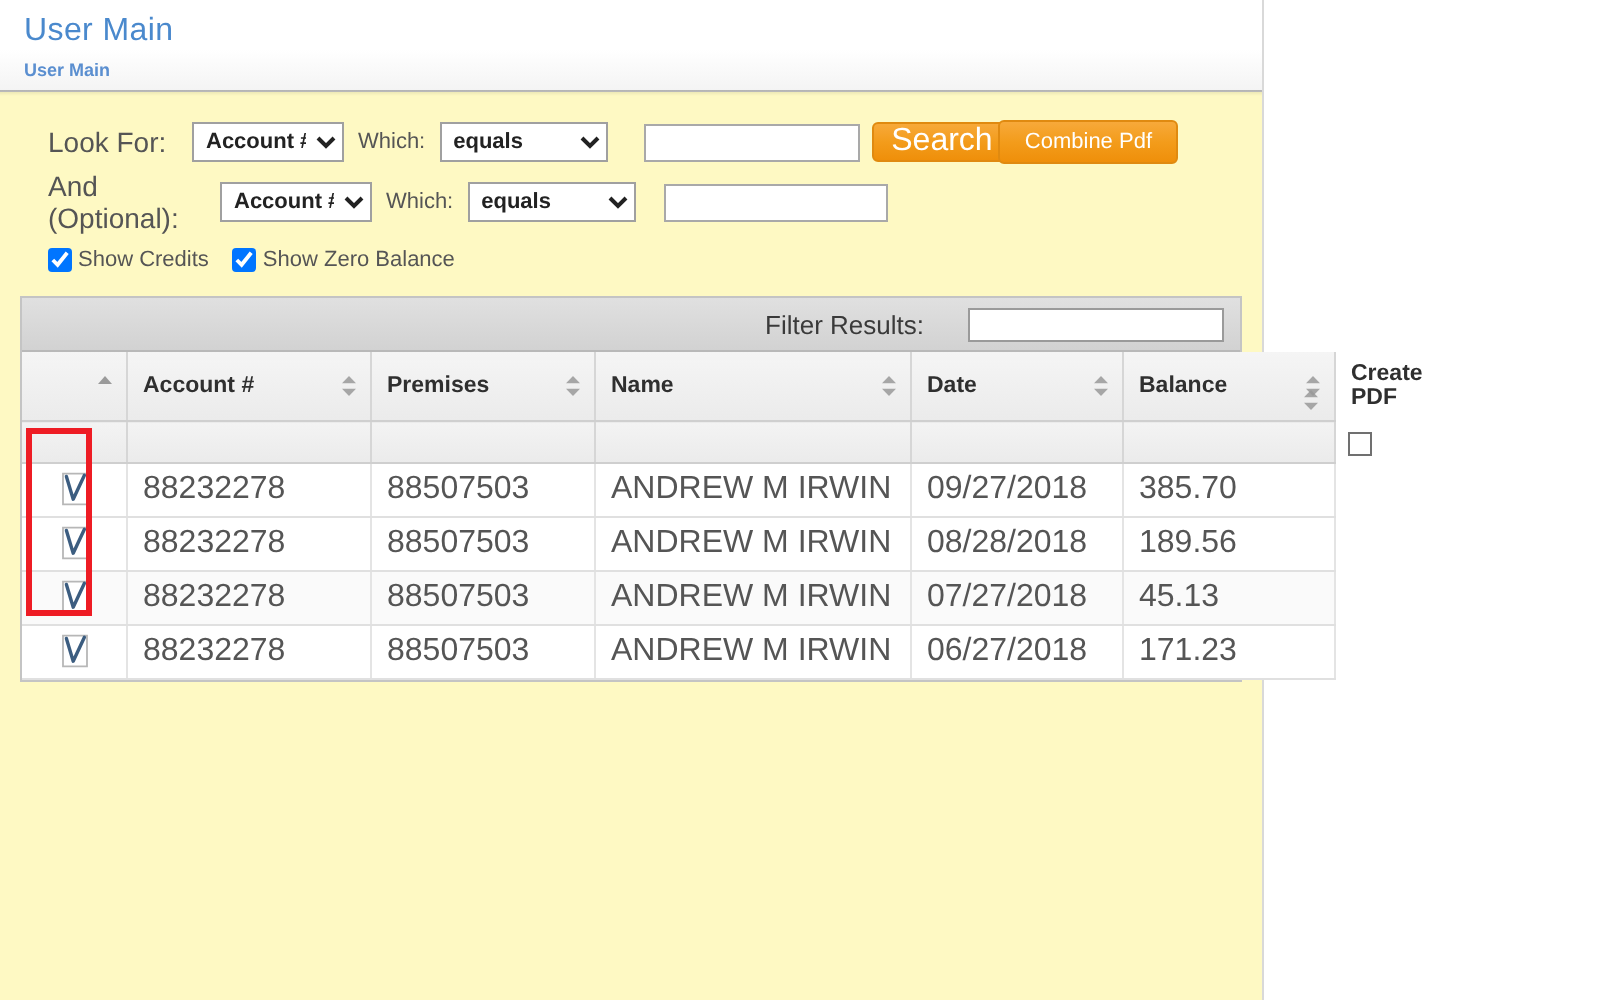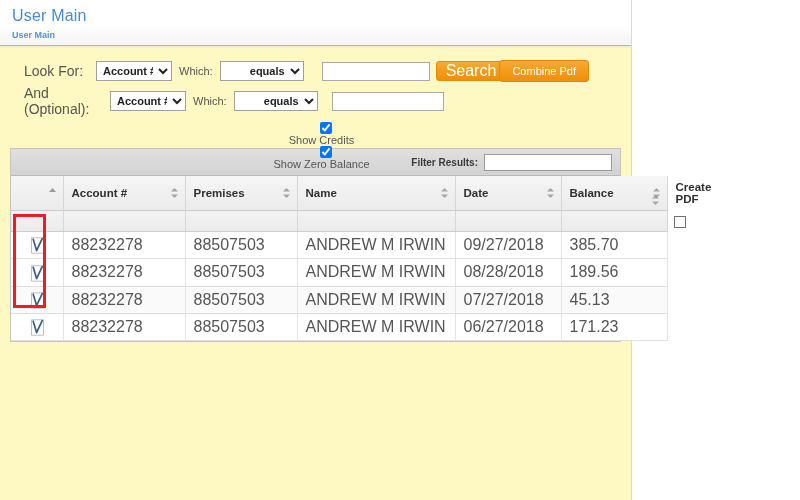--- a/index.html
+++ b/index.html
@@ -83,21 +83,21 @@
     font-size: 11px;
     font-weight: bold;
     color: #222222;
     height: 20px;
     border: 1px solid #a0a0a0;
     background: #ffffff;
     padding: 0 2px;
     box-sizing: border-box;
   }
   select.combo.acct { width: 76px; }
-  select.combo.which { width: 84px; text-align: right; }
+  select.combo.which { width: 84px; }
   .text-input {
     height: 19px;
     width: 110px;
     border: 1px solid #a9a9a9;
     background: #ffffff;
     box-sizing: border-box;
     font-family: "Liberation Sans", sans-serif;
     font-size: 11px;
     padding: 0 3px;
   }
@@ -131,21 +131,20 @@
     height: 22px;
     padding: 0 12px;
     cursor: pointer;
   }
 
   .checks-row {
     display: flex;
     align-items: center;
     margin: 8px 0 0 24px;
     height: 16px;
-    flex-direction: column;
   }
   .chk {
     width: 12px;
     height: 12px;
     margin: 0 3px 0 0;
     vertical-align: middle;
   }
   .chk-label {
     font-size: 11px;
     color: #555555;
@@ -162,24 +161,24 @@
   .grid-toolbar {
     height: 26px;
     background: linear-gradient(to bottom, #e0e0e0 0%, #d2d2d2 100%);
     border-bottom: 1px solid #b9b9b9;
     display: flex;
     align-items: center;
     justify-content: flex-end;
     padding-right: 8px;
   }
   .filter-label {
-    font-size: 10px;
-    font-weight: bold;
+    font-size: 13px;
+    font-weight: normal;
     color: #3a3a3a;
-    margin-right: 6px;
+    margin-right: 22px;
   }
   .filter-input {
     width: 128px;
     height: 17px;
     border: 1px solid #9a9a9a;
     background: #ffffff;
     box-sizing: border-box;
     font-family: "Liberation Sans", sans-serif;
     font-size: 11px;
     padding: 0 3px;

